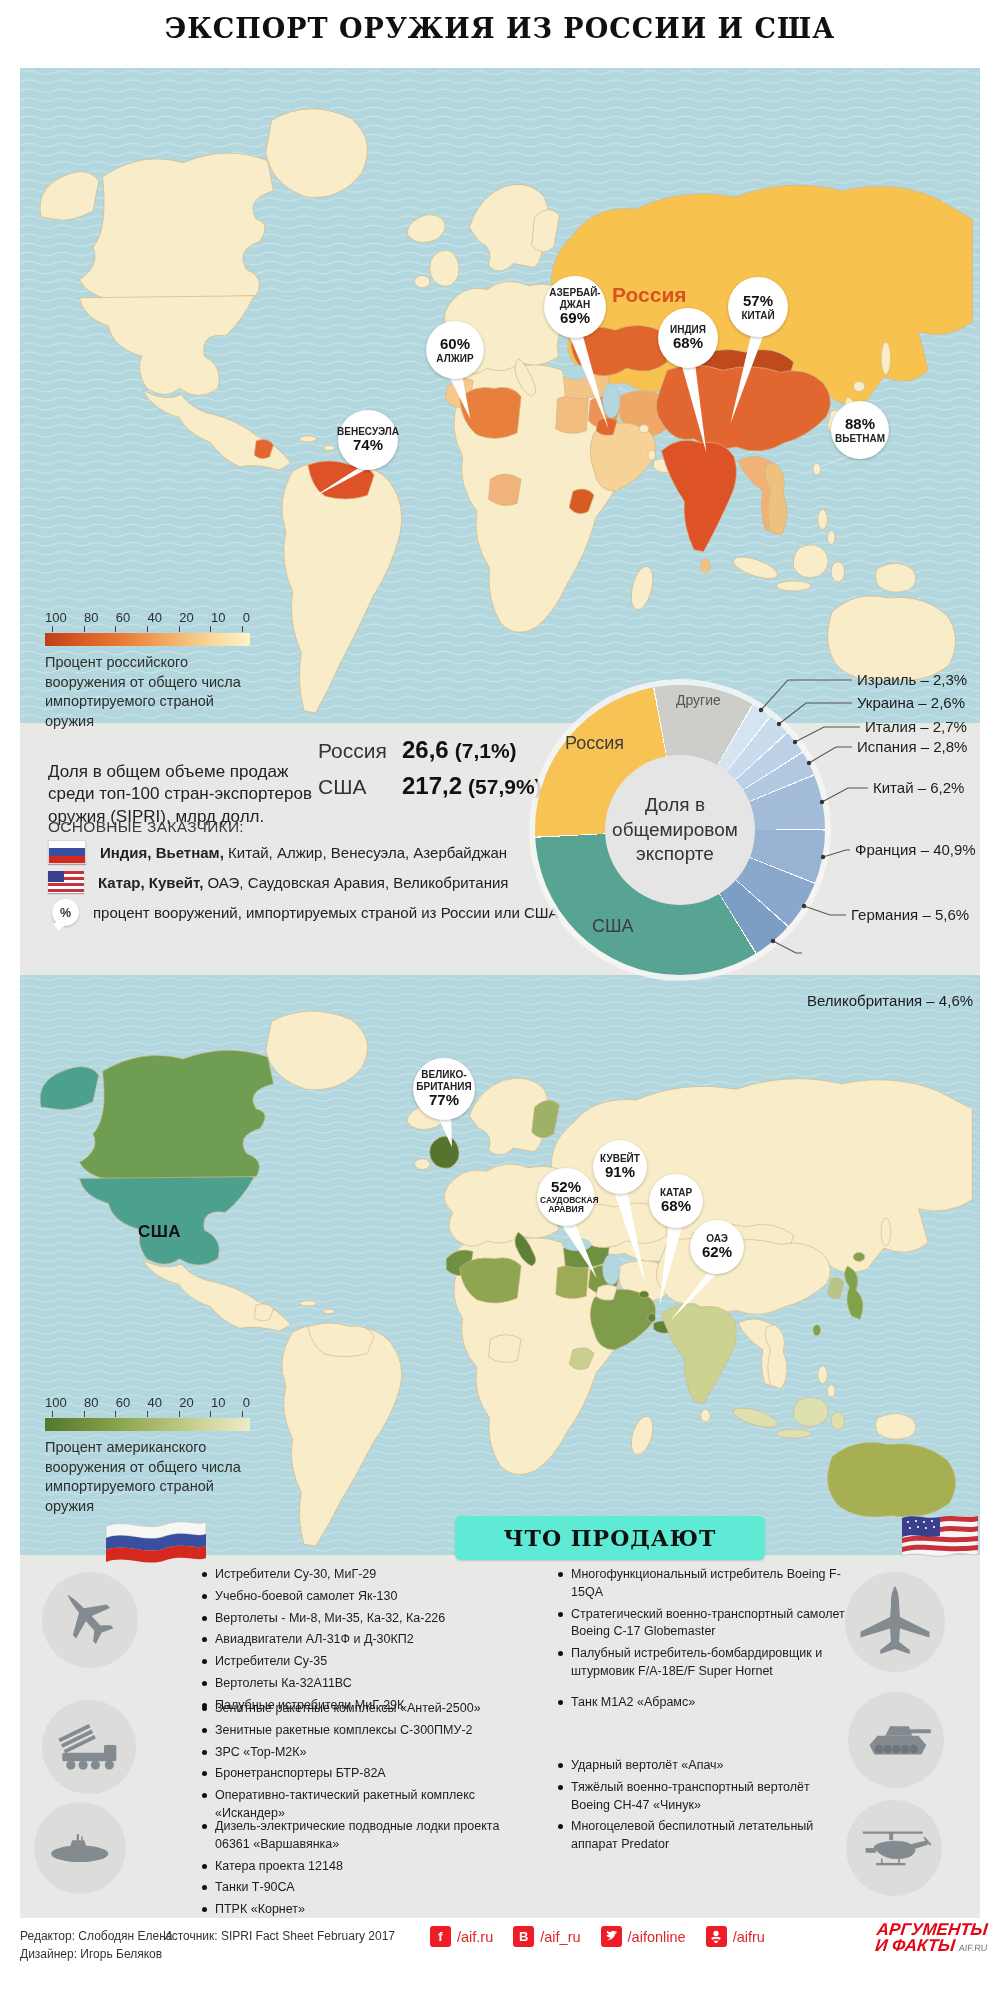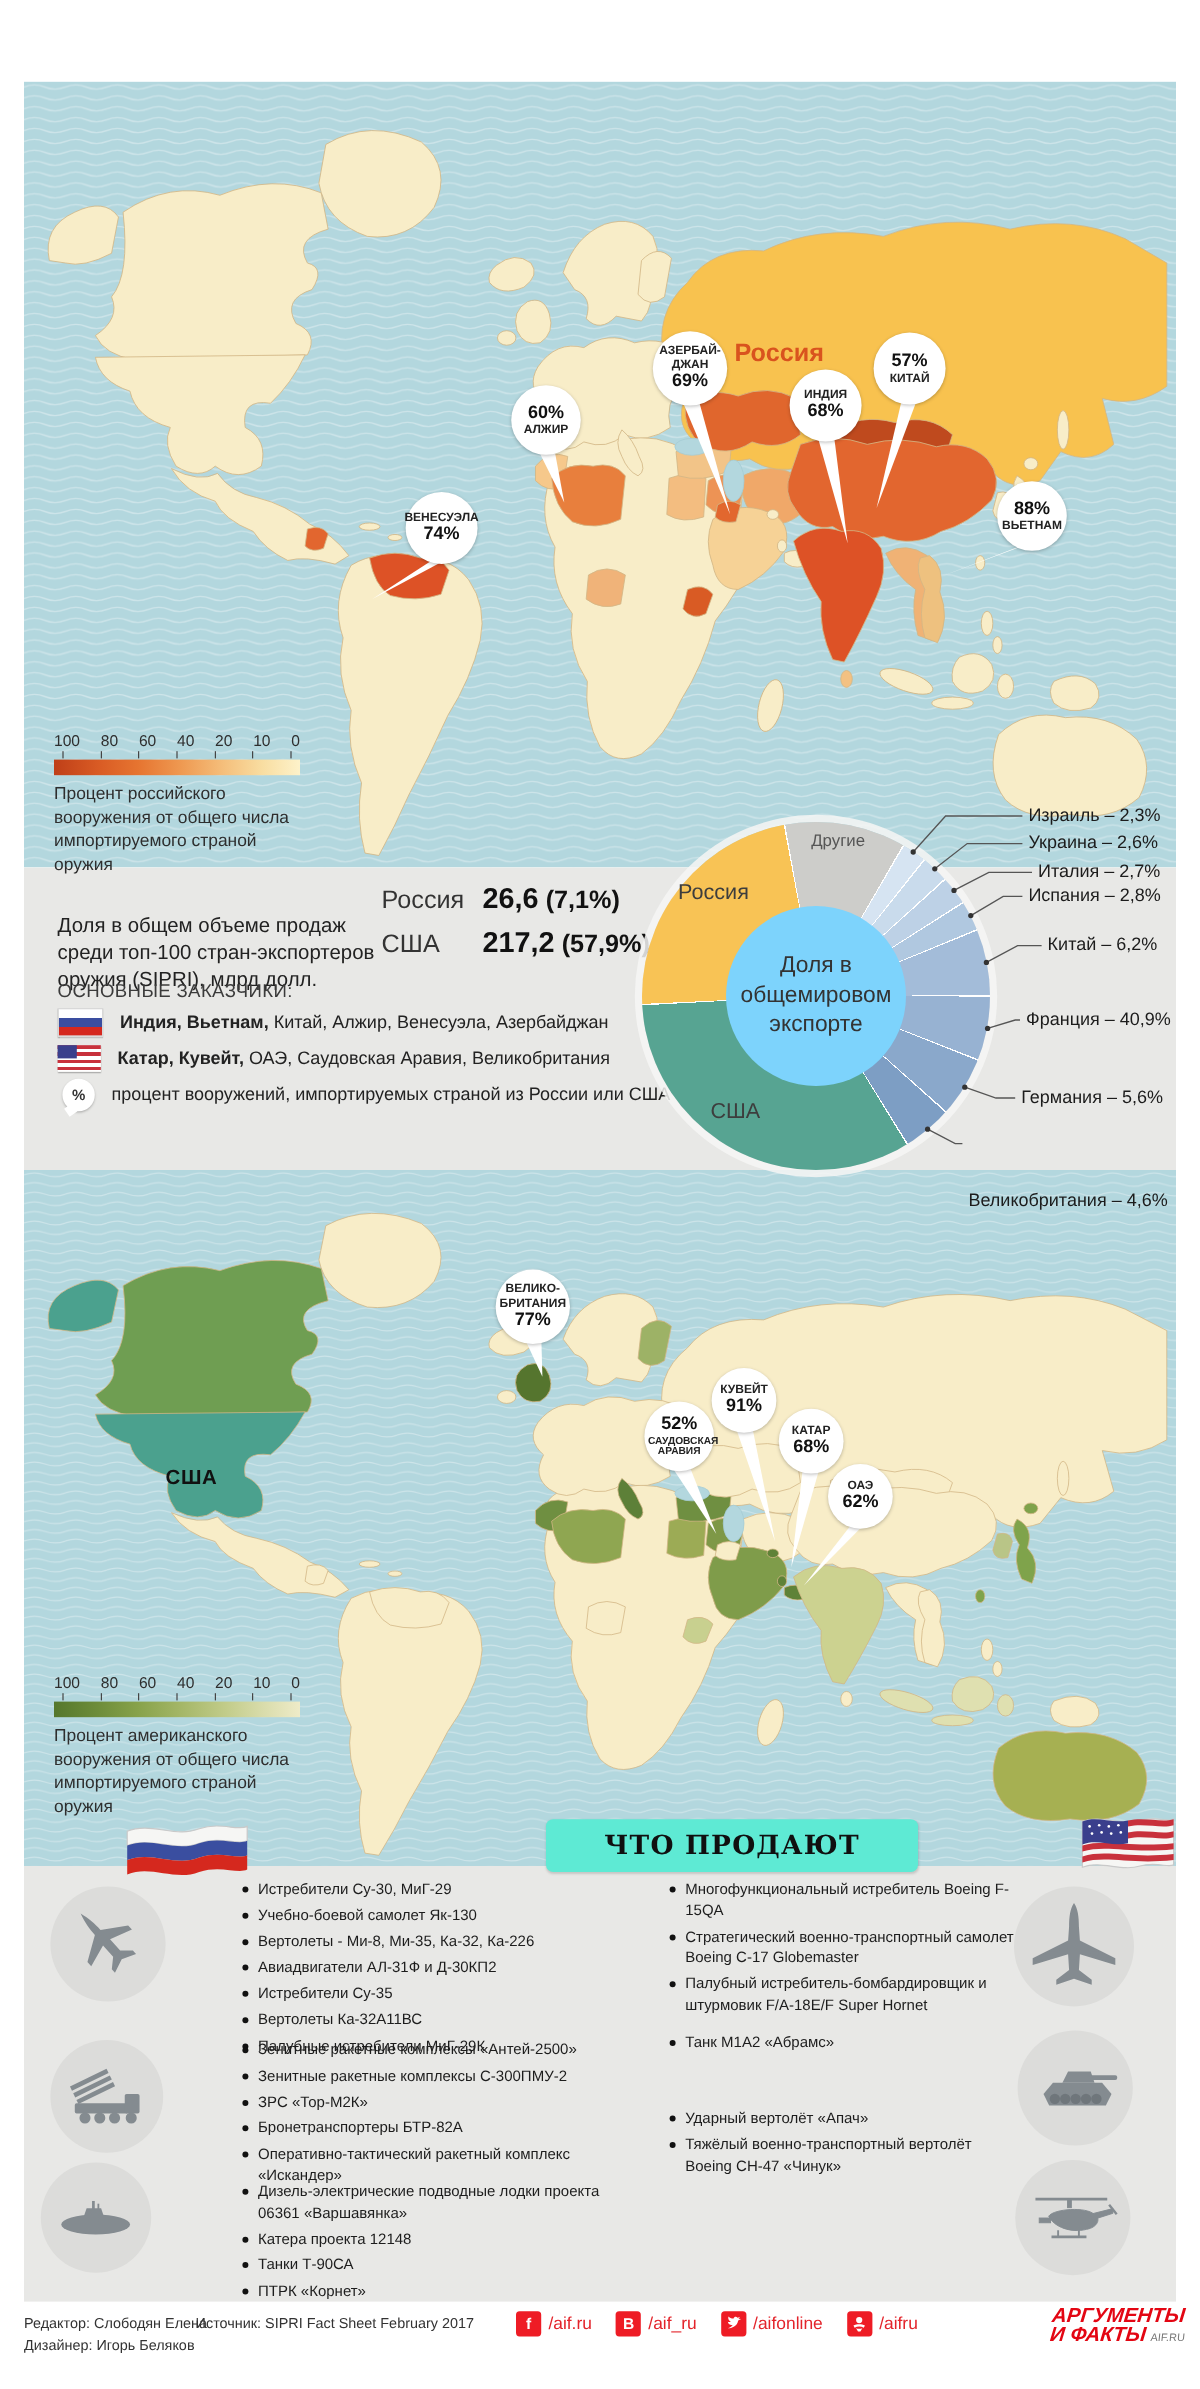--- a/index.html
+++ b/index.html
@@ -105,21 +105,21 @@
       #c9dbec 48.9deg 57.8deg,#fff 57.8deg 58.3deg,
       #bdd1e6 58.3deg 67.5deg,#fff 67.5deg 68deg,
       #b0c8e0 68deg 77.6deg,#fff 77.6deg 78.1deg,
       #a3bcd9 78.1deg 99.9deg,#fff 99.9deg 100.4deg,
       #97b2d2 100.4deg 121.5deg,#fff 121.5deg 122deg,
       #8aa8cb 122deg 141.7deg,#fff 141.7deg 142.2deg,
       #7d9ec4 142.2deg 158.3deg,#fff 158.3deg 158.8deg,
       #57a492 158.8deg 277.1deg,#fff 277.1deg 277.6deg,
       #f8c355 277.6deg 359.5deg,#fff 359.5deg 360deg);}
   #donut-hole{position:absolute;left:605px;top:755px;width:150px;height:150px;border-radius:50%;
-      background:#7dd3fc;z-index:6;display:flex;align-items:center;justify-content:center;text-align:center;
+      background:#e5e5e5;z-index:6;display:flex;align-items:center;justify-content:flex-start;text-align:center;
       font-size:19px;color:#333;line-height:1.3;padding:0;}
   #donut-hole div{width:140px;}
   .dlabel{position:absolute;font-size:15px;color:#1c1c1c;z-index:7;white-space:nowrap;}
   #dl-0{left:857px;top:671px}#dl-1{left:857px;top:694px}#dl-2{left:865px;top:718px}#dl-3{left:857px;top:738px}
   #dl-4{left:873px;top:779px}#dl-5{left:855px;top:841px}#dl-6{left:851px;top:906px}#dl-7{left:807px;top:992px}
   #dlbl-rus{position:absolute;left:565px;top:733px;font-size:18px;color:#3d3d3d;z-index:7;}
   #dlbl-usa{position:absolute;left:592px;top:916px;font-size:18px;color:#3d3d3d;z-index:7;}
   #dlbl-oth{position:absolute;left:676px;top:692px;font-size:14px;color:#555;z-index:7;}
   #donut-lines{position:absolute;left:530px;top:660px;z-index:7;}
 
@@ -163,20 +163,21 @@
   .soc-handle{color:#e3242b;font-size:14.5px;}
   #aif-logo{position:absolute;left:876px;top:1922px;z-index:2;color:#e30613;font-weight:bold;font-style:italic;
             font-size:17px;line-height:.95;transform:skewX(-6deg);cursor:pointer;}
   #aif-site{font-style:normal;font-weight:normal;font-size:9px;color:#777;margin-left:4px;}
 </style>
 </head>
 <body>
 
 <div id="page">
 
+  <div id="title">ЭКСПОРТ ОРУЖИЯ ИЗ РОССИИ И США</div>
 
   <div class="mapbox" id="map-russia">
     <svg id="map1svg" width="960" height="655" viewBox="0 0 1000 650" preserveAspectRatio="none">
       <defs>
         <pattern id="w1" width="36" height="9" patternUnits="userSpaceOnUse">
           <path d="M0 4.5 Q 9 1 18 4.5 T 36 4.5" fill="none" stroke="#cde4e9" stroke-width="1.2"></path>
         </pattern>
       </defs>
       <rect x="0" y="0" width="1000" height="650" fill="#b3d7de"></rect>
       <rect x="0" y="0" width="1000" height="650" fill="url(#w1)"></rect>
@@ -613,20 +614,21 @@
     <li>Многофункциональный истребитель Boeing F-15QA</li>
     <li>Стратегический военно-транспортный самолет Boeing C-17 Globemaster</li>
     <li>Палубный истребитель-бомбардировщик и штурмовик F/A-18E/F Super Hornet</li>
   </ul>
   <ul class="selllist" id="us-tank">
     <li>Танк M1A2 «Абрамс»</li>
   </ul>
   <ul class="selllist" id="us-heli">
     <li>Ударный вертолёт «Апач»</li>
     <li>Тяжёлый военно-транспортный вертолёт Boeing CH-47 «Чинук»</li>
+    <li>Многоцелевой беспилотный летательный аппарат Predator</li>
   </ul>
   <ul class="selllist" id="us-mis">
   </ul>
 
   <div class="foot-txt" id="footer-editor">Редактор: Слободян Елена</div>
   <div class="foot-txt" id="footer-designer">Дизайнер: Игорь Беляков</div>
   <div class="foot-txt" id="footer-source">Источник: SIPRI Fact Sheet February 2017</div>
 
   <div id="social-row">
     <a class="soc">

